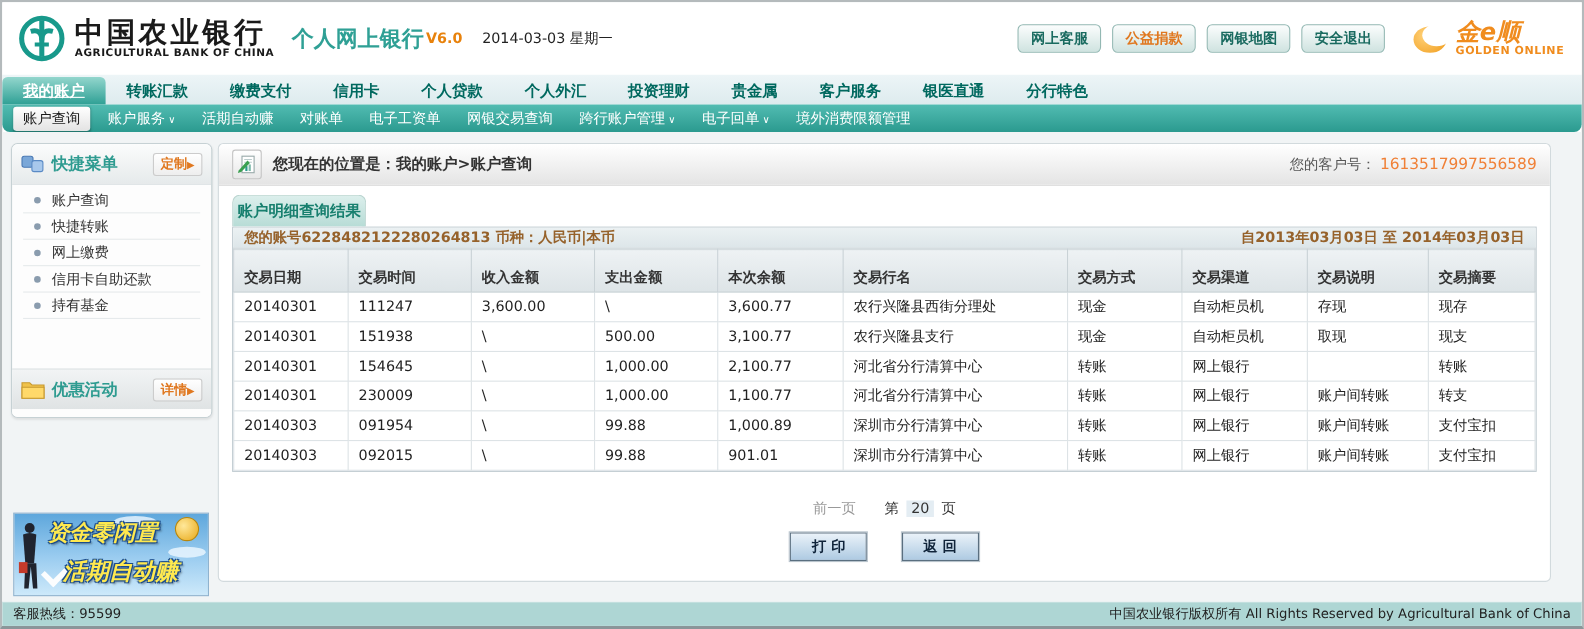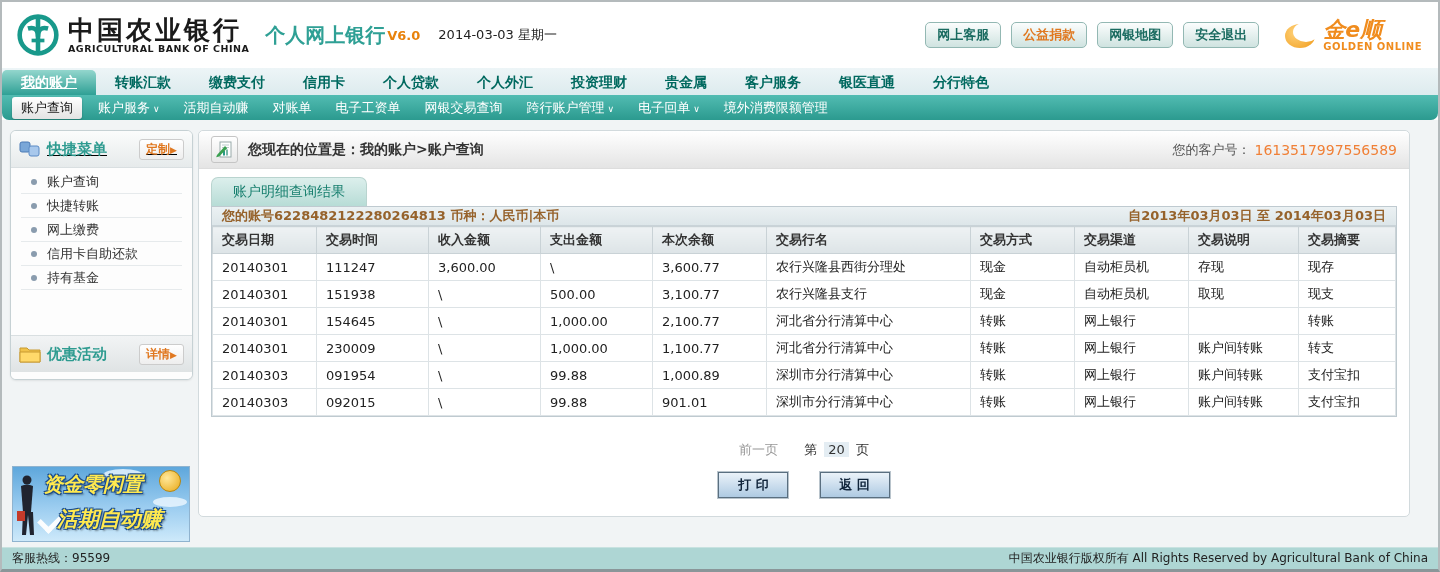--- a/index.html
+++ b/index.html
@@ -36,21 +36,21 @@
   .subnav { height:25px; background:linear-gradient(180deg,#52bcb2,#2b9a8f); display:flex; align-items:center; padding-left:10px; flex:none; border-radius:0 0 7px 7px; }
   .subitem { padding:0 12px; font-size:13px; color:#fff; cursor:pointer; white-space:nowrap; }
   .subitem.active { background:linear-gradient(180deg,#ffffff,#e3e3e3); color:#1a1a1a; border-radius:3px; padding:2px 9px; margin-right:4px; box-shadow:0 1px 2px rgba(0,0,0,.25); }
   .chev { font-size:9px; margin-left:3px; }
 
   
   .content { flex:1; position:relative; background:#f1f4f5; }
 
   
   .sidebar { position:absolute; left:8px; top:10px; width:183px; height:250px; background:#fdfdfd; border:1px solid #c6d1d4; border-radius:6px; display:flex; flex-direction:column; overflow:hidden; box-shadow:0 1px 2px rgba(0,0,0,.08); }
-  .side-hd { height:37px; flex:none; background:linear-gradient(180deg,#fbfcfc,#e6eaeb); border-bottom:1px solid #d9dfe1; display:flex; align-items:center; padding:0 8px;text-decoration:underline; }
+  .side-hd { height:37px; flex:none; background:linear-gradient(180deg,#fbfcfc,#e6eaeb); border-bottom:1px solid #d9dfe1; display:flex; align-items:center; padding:0 8px; }
   .side-title { font-size:15px; font-weight:bold; color:#2e9b90; margin-left:6px; }
   .side-sp { flex:1; }
   .side-act { font-size:12px; font-weight:bold; color:#e07820; background:linear-gradient(180deg,#fff,#eee); border:1px solid #ccc; border-radius:3px; padding:1px 6px; cursor:pointer; white-space:nowrap; }
   .side-act .arrow { font-size:9px; }
   .side-list { list-style:none; padding:2px 10px 0 10px; }
   .side-item { display:flex; align-items:center; height:24px; border-bottom:1px solid #e6eaec; padding-left:10px; cursor:pointer; }
   .side-item:last-child { border-bottom:1px solid #e6eaec; }
   .bullet { width:6px; height:6px; border-radius:50%; background:#8a9cae; margin-right:10px; flex:none; }
   .side-item-label { font-size:13px; color:#333; }
   .side-fill { flex:1; }
@@ -59,26 +59,26 @@
 
   
   .main { position:absolute; left:196px; top:10px; right:28px; background:#fff; border:1px solid #d2dadd; border-radius:5px; }
   .crumb { height:38px; background:linear-gradient(180deg,#ffffff,#e4e4e4); border-bottom:1px solid #ddd; border-radius:5px 5px 0 0; display:flex; align-items:center; padding:0 12px; }
   .doc-ico { width:27px; height:27px; background:linear-gradient(180deg,#fff,#e8e8e8); border:1px solid #c5c5c5; border-radius:3px; display:flex; align-items:center; justify-content:center; margin-right:10px; }
   .crumb-txt { font-size:14px; font-weight:bold; color:#333; }
   .crumb-sp { flex:1; }
   .cust-label { font-size:13px; color:#555; }
   .cust-no { font-size:14px; color:#f08037; margin-left:4px; }
   .main-body { padding:8px 12px 18px; }
-  .result-tab { display:inline-block; padding:5px 21px; font-size:14px; font-weight:normal; color:#177f6e; background:linear-gradient(180deg,#dcefec,#b7dcd6); border:1px solid #b9d4cf; border-bottom:none; border-radius:7px 7px 0 0; cursor:pointer; }
+  .result-tab { display:inline-block; padding:5px 4px; font-size:14px; font-weight:bold; color:#177f6e; background:linear-gradient(180deg,#dcefec,#b7dcd6); border:1px solid #b9d4cf; border-bottom:none; border-radius:7px 7px 0 0; cursor:pointer; }
   .tbl-wrap { border:1px solid #bfcad0; }
   .info-row { display:flex; justify-content:space-between; align-items:center; padding:0 10px; background:linear-gradient(180deg,#ebf1f3,#dde6e9); border-bottom:1px solid #c9d3d8; }
   .info-left, .info-right { font-size:13px; font-weight:bold; color:#96622b; }
   table.grid { width:100%; border-collapse:collapse; table-layout:fixed; font-size:13px; }
-  table.grid th { background:linear-gradient(180deg,#eef2f4,#dde4e7); border:1px solid #c9d2d6; font-weight:bold; color:#333; text-align:left; padding:4px 0 4px 9px; height:23px; }
+  table.grid th { background:linear-gradient(180deg,#eef2f4,#dde4e7); border:1px solid #c9d2d6; font-weight:bold; color:#333; text-align:left; padding:16px 0 4px 9px; height:23px; }
   table.grid td { background:#fff; border:1px solid #dde3e6; color:#222; text-align:left; padding:4px 0 4px 9px; height:25px; overflow:hidden; white-space:nowrap; }
   .pager { text-align:center; margin-top:24px; font-size:13px; }
   .pager .prev { color:#999; margin-right:22px; cursor:pointer; }
   .pager .pfx, .pager .sfx { color:#333; }
   .pager .pnum { color:#333; background:#e4edf3; padding:0 4px; margin:0 3px; }
   .btn-row { text-align:center; margin-top:13px; }
   .act-btn { display:inline-block; width:70px; padding:3px 0; margin:0 13px; font-size:13px; font-weight:bold; color:#10243a; text-align:center; background:linear-gradient(180deg,#eaf2f9,#aecae2); border:1px solid #5a6f80; outline:1px solid #b9c4cc; cursor:pointer; }
 
   
   .banner { position:absolute; left:10px; bottom:5px; width:178px; height:76px; background:linear-gradient(180deg,#5ea7dc,#9ccdf0 55%,#cde9fa); border:1px solid #8fb3cf; overflow:hidden; cursor:pointer;text-align:right; }

